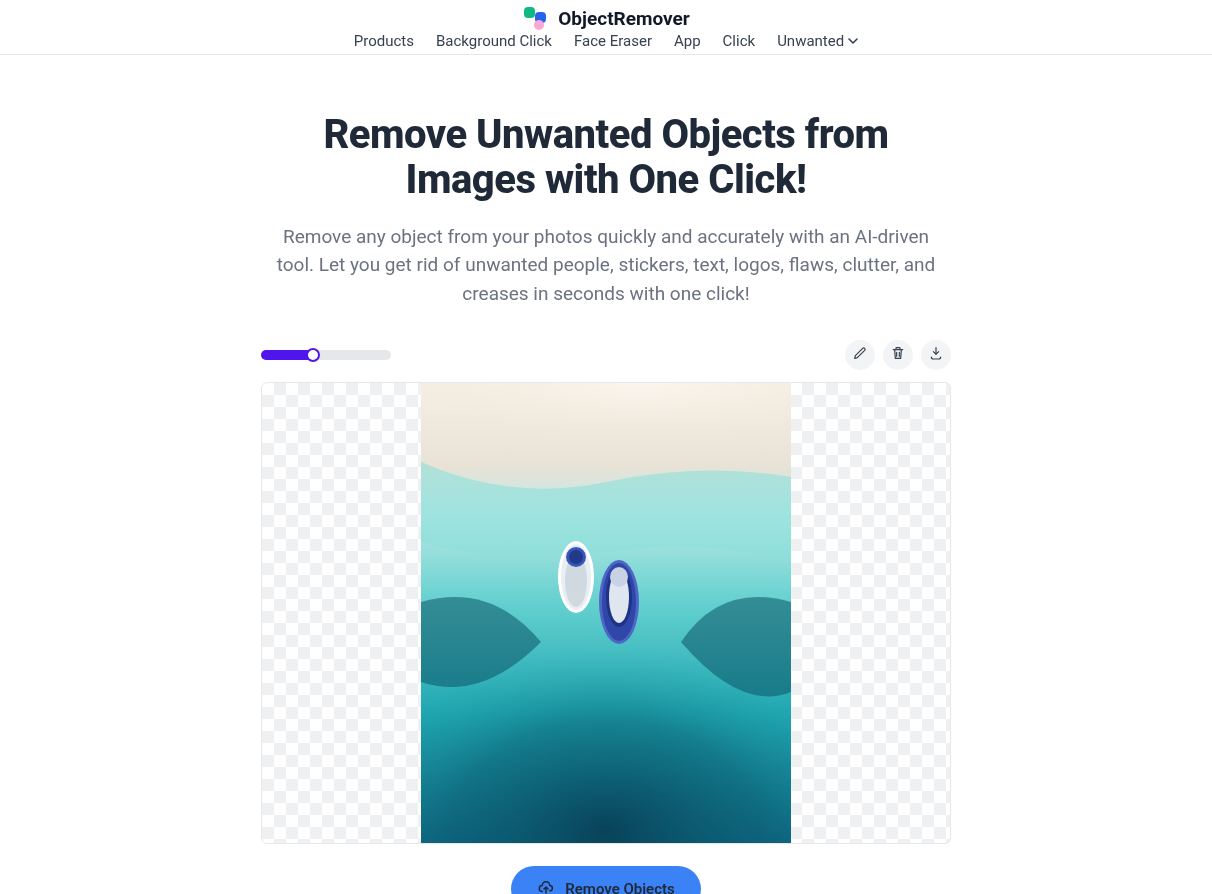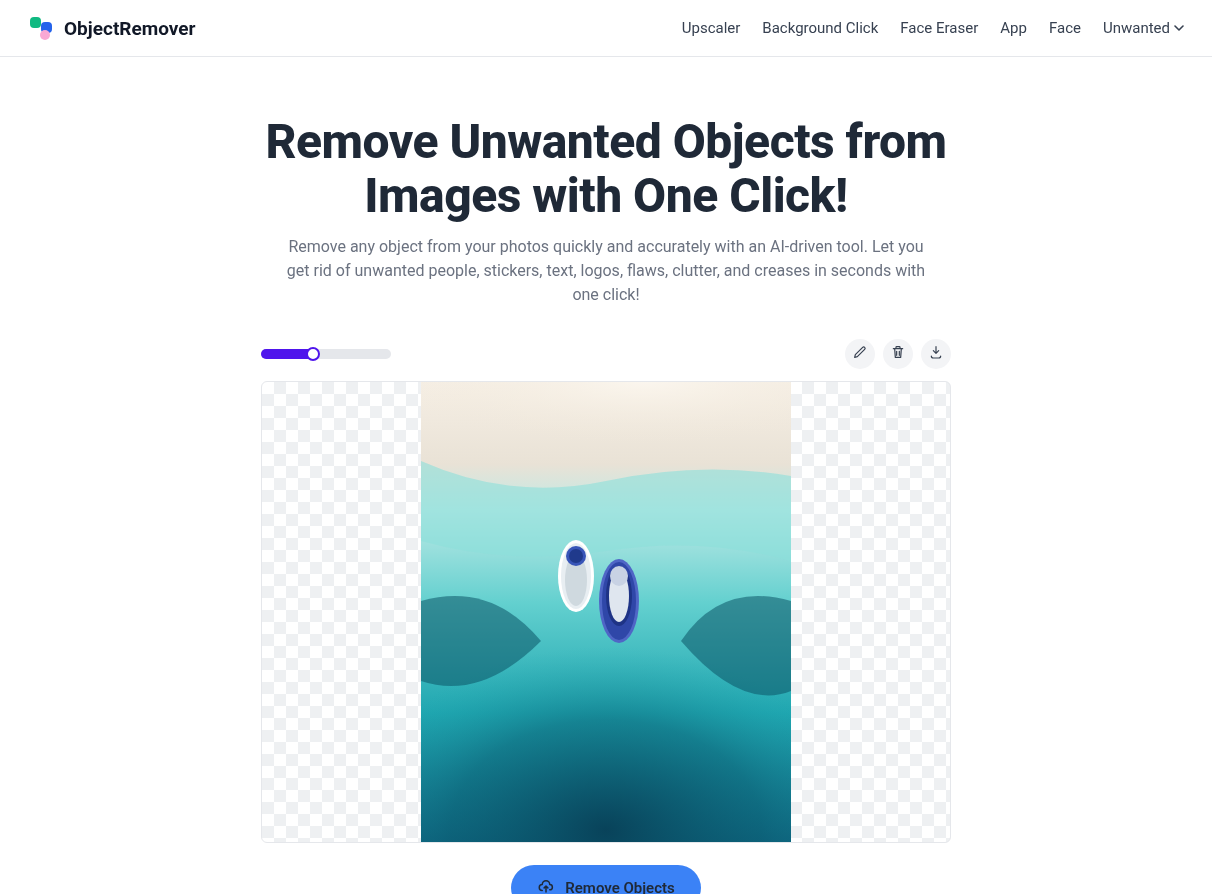--- a/index.html
+++ b/index.html
@@ -7,23 +7,24 @@
     font-family: -apple-system, BlinkMacSystemFont, "Segoe UI", Roboto, "Helvetica Neue", Arial, sans-serif;
     color: #1f2937;
     background: #fff;
     width: 1212px;
     min-height: 894px;
   }
   
   .header {
     display: flex;
     align-items: center;
-    justify-content: space-between;
-    padding: 14px 28px;
+    justify-content: flex-end;
+    padding: 4px 28px;
     border-bottom: 1px solid #e5e7eb;
+    flex-direction: column;
   }
   .logo-wrap {
     display: flex;
     align-items: center;
     gap: 8px;
   }
   .logo-mark {
     width: 28px;
     height: 28px;
     position: relative;
@@ -52,29 +53,29 @@
     display: inline-flex; align-items:center; justify-content:center;
   }
   
   .container {
     max-width: 700px;
     margin: 0 auto;
     padding-top: 58px;
     text-align: center;
   }
   .hero-title {
-    font-size: 48px;
+    font-size: 40px;
     font-weight: 800;
     line-height: 1.12;
     color: #1f2937;
     letter-spacing: -0.5px;
   }
   .hero-sub {
-    margin-top: 12px;
-    font-size: 16px;
+    margin-top: 20px;
+    font-size: 19px;
     color: #6b7280;
     line-height: 1.5;
     max-width: 660px;
     margin-left: auto;
     margin-right: auto;
   }
   
   .tool-row {
     margin: 32px auto 0;
     max-width: 690px;
@@ -181,25 +182,25 @@
     <span class="logo-mark">
       <svg viewBox="0 0 28 28">
         <rect x="2" y="3" width="11" height="11" rx="4" fill="#10b981"></rect>
         <rect x="13" y="8" width="11" height="11" rx="4" fill="#2563eb"></rect>
         <circle cx="17" cy="21" r="5" fill="#f9a8d4"></circle>
       </svg>
     </span>
     <span class="brand">ObjectRemover</span>
   </div>
   <nav class="nav">
-    <span class="nav-link">Upscaler</span>
+    <span class="nav-link">Products</span>
     <span class="nav-link">Background Click</span>
     <span class="nav-link">Face Eraser</span>
     <span class="nav-link">App</span>
-    <span class="nav-link">Face</span>
+    <span class="nav-link">Click</span>
     <span class="nav-link">
       <span>Unwanted</span>
       <span class="chev">
         <svg viewBox="0 0 10 10">
             <path d="M1 3 L5 7 L9 3" stroke="#374151" stroke-width="1.6" fill="none" stroke-linecap="round" stroke-linejoin="round"></path>
           </svg>
       </span>
     </span>
   </nav>
 </header>

